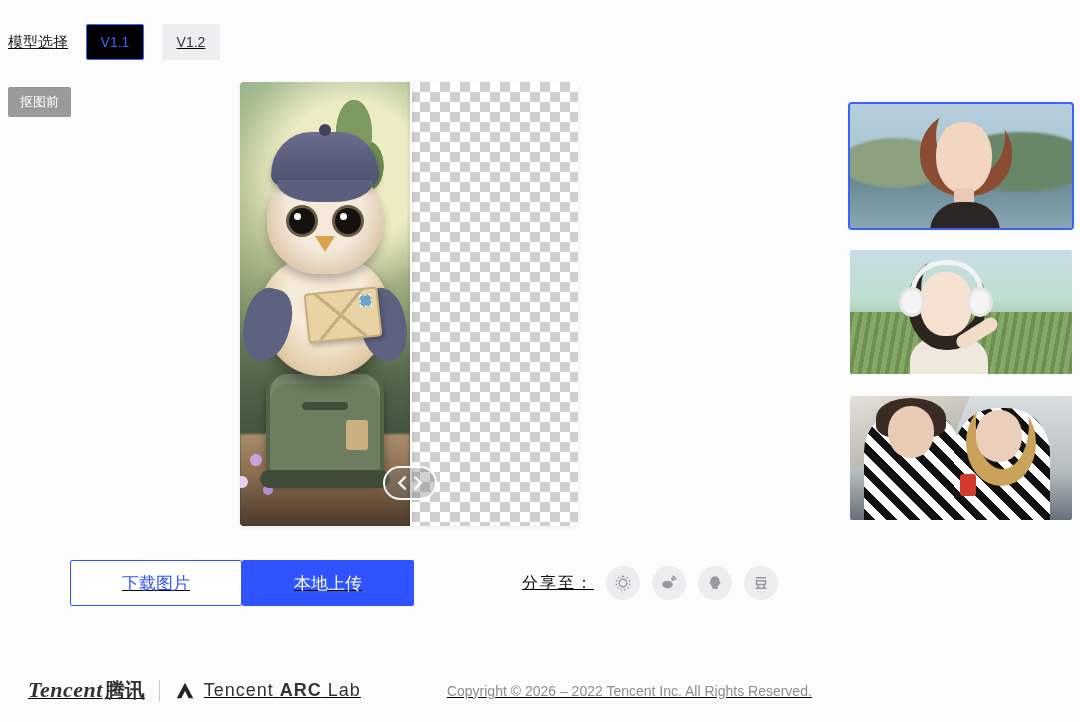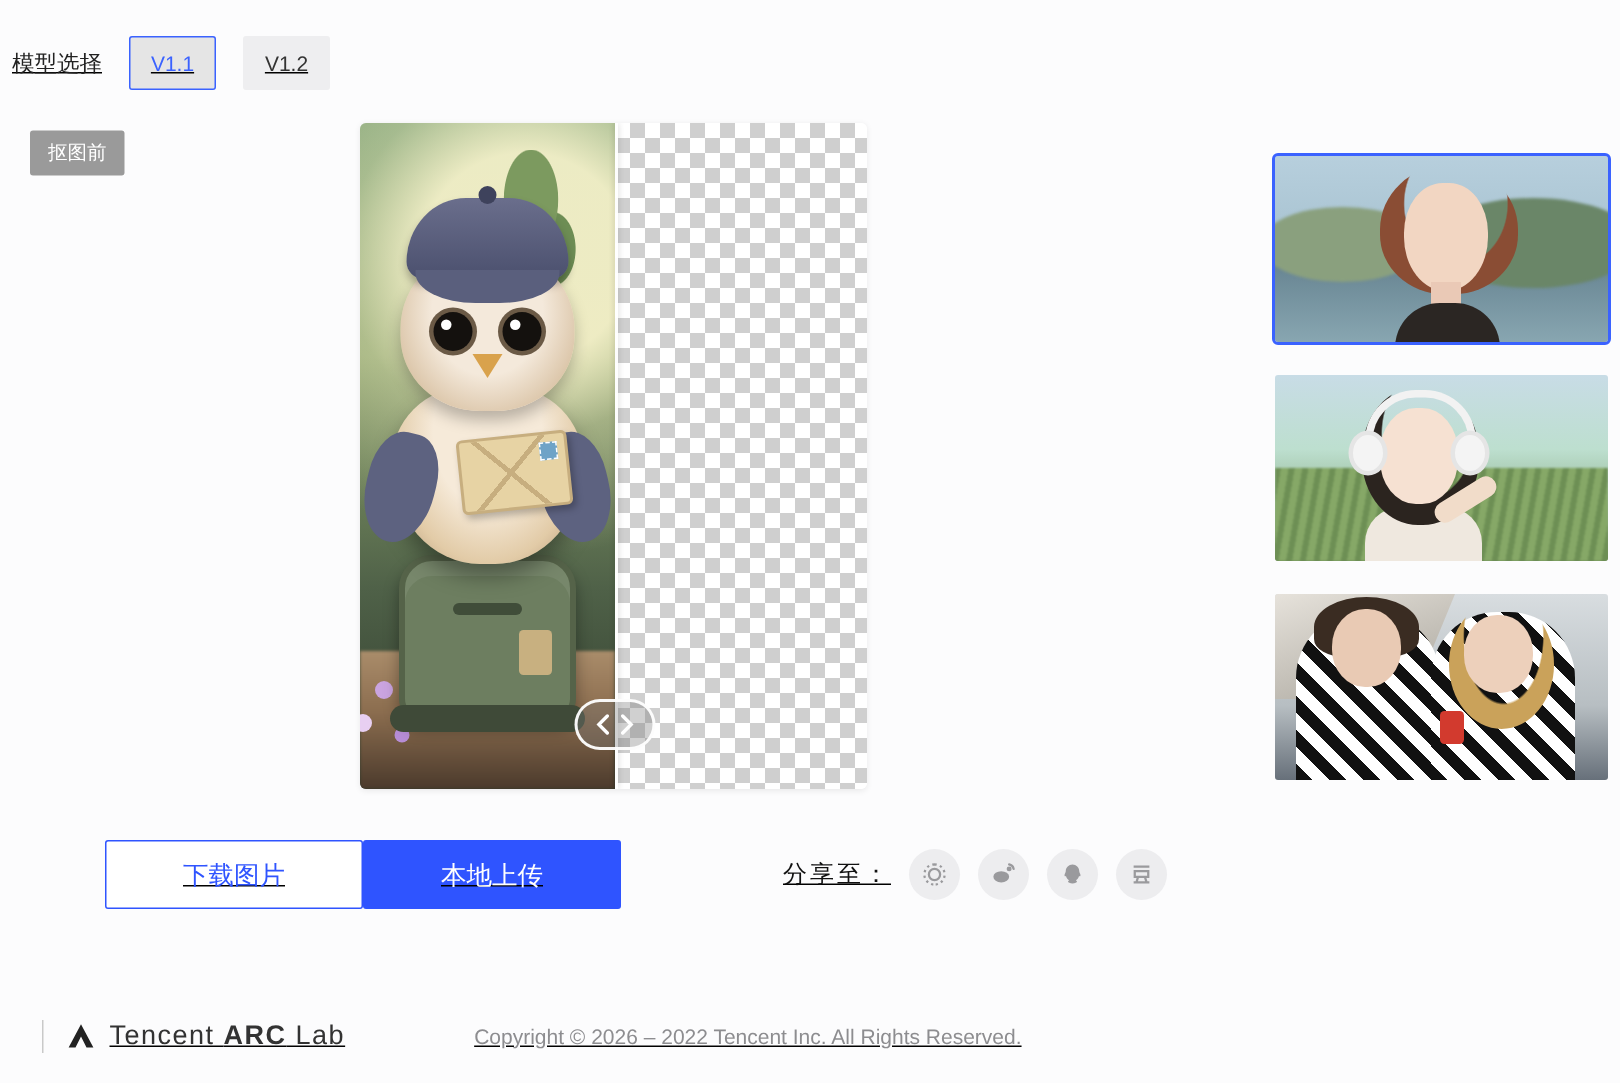--- a/index.html
+++ b/index.html
@@ -3,21 +3,21 @@
 <meta charset="utf-8">
 <style>
   * { box-sizing: border-box; margin: 0; padding: 0; }
   html, body { width: 1080px; height: 722px; font-family: -apple-system, "Helvetica Neue", Arial, "PingFang SC", sans-serif; background: #fcfcfd; }
   .app { display: flex; flex-direction: column; height: 100%; text-decoration: underline; }
 
   
   .topbar { display: flex; align-items: center; gap: 18px; padding: 24px 8px 22px 8px; }
   .topbar-label { font-size: 15px; color: #222; }
   .model-btn { min-width: 58px; height: 36px; display: inline-flex; align-items: center; justify-content: center; font-size: 14px; border-radius: 2px; cursor: pointer; user-select: none; }
-  .model-btn.active { border: 1.5px solid #3a62ff; color: #3a62ff; background: #e5e5e5; }
+  .model-btn.active { border: 1.5px solid #3a62ff; color: #3a62ff; background: #000000; }
   .model-btn.inactive { background: #eeeef0; color: #333; }
 
   
   .main { display: flex; flex: 1; padding: 0 8px 0 8px; gap: 40px; }
   .stage-col { flex: 1; display: flex; flex-direction: column; }
   .stage-wrap { position: relative; width: 100%; height: 444px; display: flex; justify-content: center; }
 
   
   .compare { position: relative; width: 338px; height: 444px; border-radius: 4px; overflow: hidden; box-shadow: 0 1px 4px rgba(0,0,0,0.08); }
   .compare .left, .compare .right { position: absolute; top: 0; bottom: 0; }
@@ -63,21 +63,21 @@
   .flower{position:absolute;width:12px;height:12px;border-radius:50%;}
   .flower.a{bottom:60px;left:10px;background:#caa4e0;box-shadow:-14px 22px 0 0 #e8cff2,12px 30px 0 -1px #b78dd6;}
   .flower.b{bottom:96px;left:40px;background:#d9b8ef;}
   .leafy{position:absolute;top:18px;right:14px;width:70px;height:110px;background:radial-gradient(ellipse at 40% 30%,#7c9a5f 0 30%,transparent 31%),radial-gradient(ellipse at 60% 60%,#6d8d54 0 26%,transparent 27%),radial-gradient(ellipse at 30% 80%,#87a86a 0 24%,transparent 25%);filter:blur(.5px);}
 
   .divider { position: absolute; top: 0; bottom: 0; left: 170px; width: 2px; background: rgba(255,255,255,0.95); box-shadow: 0 0 4px rgba(0,0,0,.2);}
   .slider-handle { position: absolute; left: 170px; bottom: 26px; transform: translateX(-50%); width: 54px; height: 34px; border-radius: 20px; border: 2px solid rgba(255,255,255,0.95); background: rgba(120,120,120,0.35); display:flex; align-items:center; justify-content:center; gap:8px; color:#fff; cursor: ew-resize;}
   .slider-handle svg{width:9px;height:14px;display:block;}
 
   .badge { position: absolute; top: 5px; font-size: 13px; color: #fff; background: #9a9a9a; padding: 6px 12px; border-radius: 2px; }
-  .badge.before { left: 12px; }
+  .badge.before { left: 0; }
   .badge.after  { left: 405px; }
 
   
   .actions { display: flex; align-items: center; padding: 34px 32px 0 32px; }
   .btn { height: 46px; min-width: 172px; display:inline-flex; align-items:center; justify-content:center; font-size: 17px; cursor:pointer; user-select:none; border-radius:2px;}
   .btn.primary { background: #2f54ff; color: #fff; }
   .btn.outline { border: 1.5px solid #2f54ff; color: #2f54ff; background:#fff; margin-left: 30px;}
   .share { margin-left: auto; display:flex; align-items:center; gap:12px; }
   .share-label { font-size: 16px; color:#111; letter-spacing:2px; }
   .share-ic { width:34px; height:34px; border-radius:50%; background:#ededef; display:inline-flex; align-items:center; justify-content:center; color:#9a9a9d; cursor:pointer;}
@@ -249,20 +249,21 @@
           <div class="hL"></div>
         <div class="hairR"></div>
           <div class="hR"></div>
         <div class="cup"></div>
       </div>
     </div>
   </div>
 
   <div class="footer">
     <div class="brand">
+      <span><span class="tencent">Tencent</span><span class="cn">腾讯</span></span>
       <span class="sep"></span>
       <span class="arc">
         <svg class="arc-logo" viewBox="0 0 24 24">
             <path d="M12 3 3 20h5l4-8 4 8h5z" fill="#222"></path>
           </svg>
         <span><span>Tencent </span><b>ARC</b><span> Lab</span></span>
       </span>
     </div>
     <div class="copy">Copyright © 2026 – 2022 Tencent Inc. All Rights Reserved.</div>
   </div>

